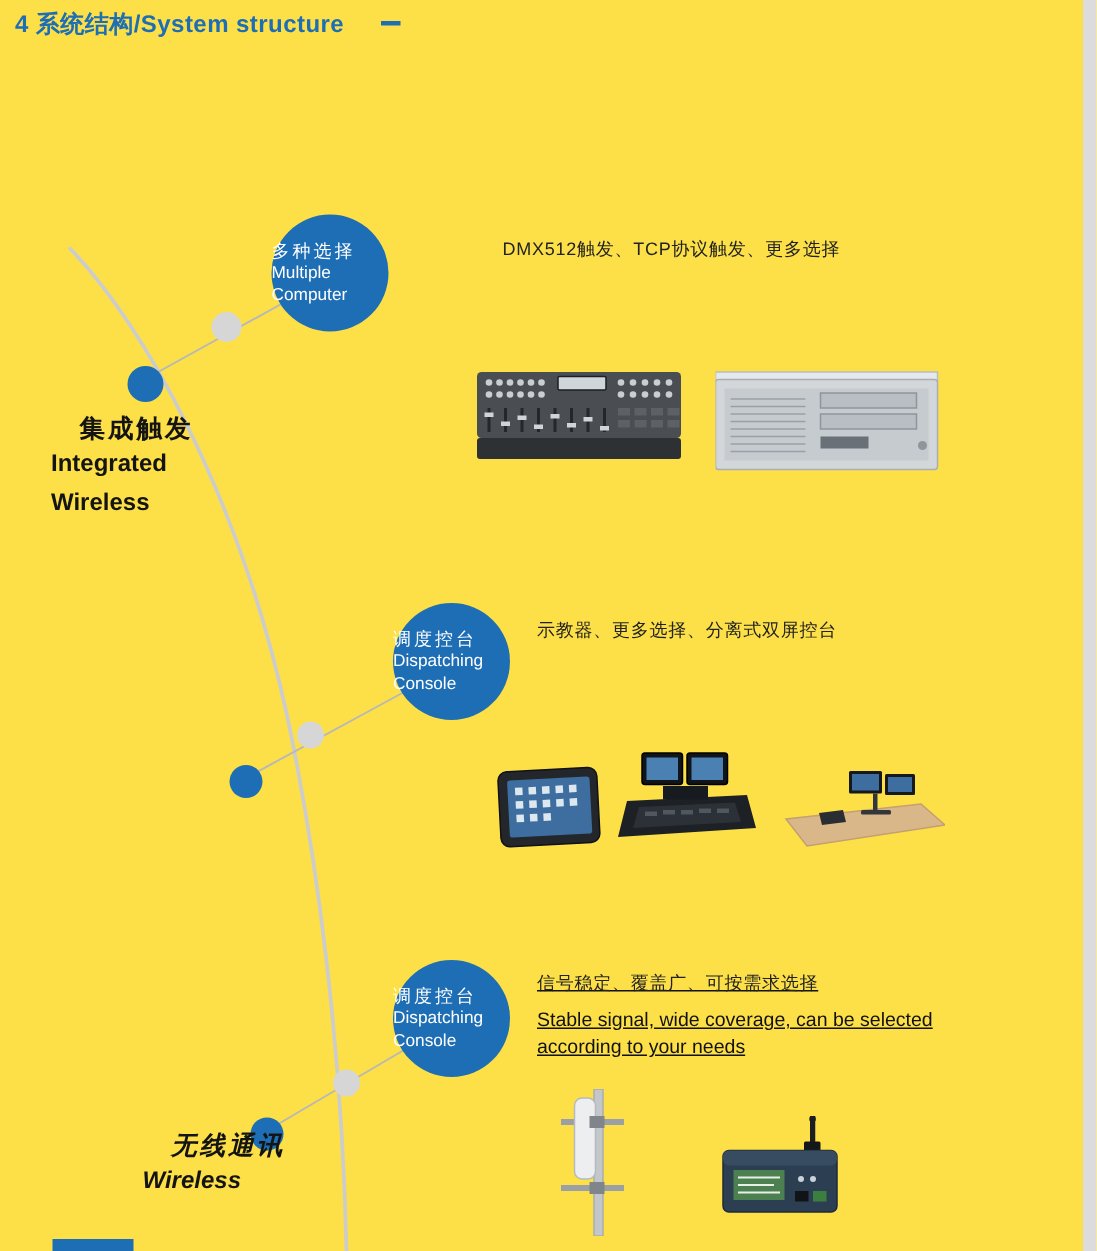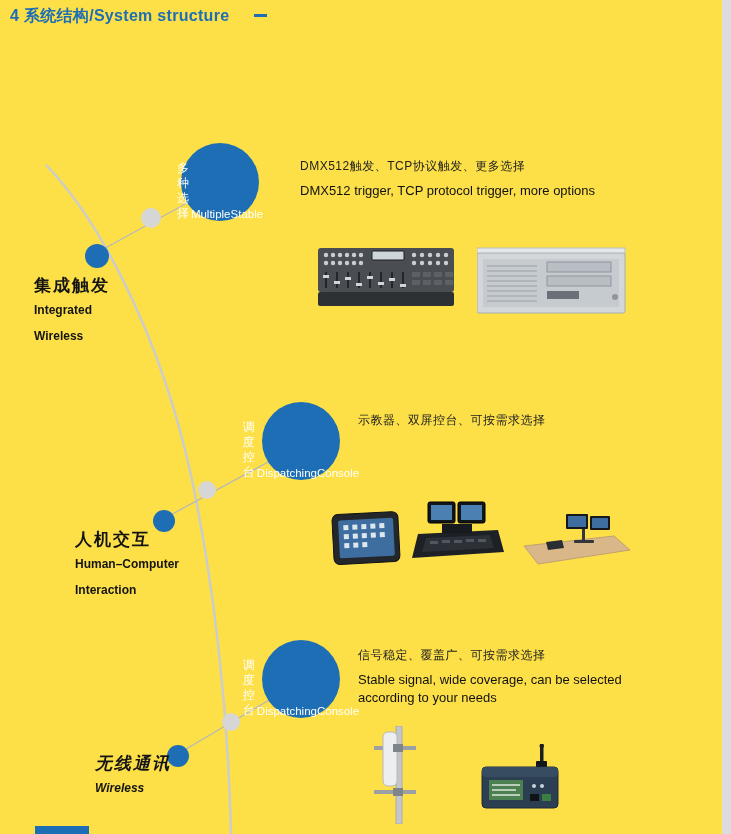--- a/index.html
+++ b/index.html
@@ -8,43 +8,43 @@
 
   
   .page-title{position:absolute;left:10px;top:6px;margin:0;font-size:16px;font-weight:bold;color:#1d6eb5;letter-spacing:.3px;}
   .title-rule{position:absolute;left:254px;top:14px;width:13px;height:3px;background:#1d6eb5;}
 
   
   .curve-layer{position:absolute;left:0;top:0;z-index:0;}
 
   
   .bubble{position:absolute;width:78px;height:78px;border-radius:50%;background:#1d6eb5;
-          display:flex;flex-direction:row;align-items:flex-end;justify-content:center;
+          display:flex;flex-direction:column;align-items:flex-start;justify-content:center;
           color:#fff;text-align:center;z-index:2;line-height:1.25;}
   .bubble .zh{font-size:12px;letter-spacing:2px;}
   .bubble .en{font-size:11.5px;}
   .bubble1{left:181px;top:143px;}
   .bubble2{left:262px;top:402px;}
   .bubble3{left:262px;top:640px;}
 
   
   .side-label{position:absolute;z-index:1;color:#141414;}
-  .side-label .zh{font-size:17px;font-weight:bold;letter-spacing:2px;display:block;}
-  .side-label .en{font-size:12px;font-weight:bold;display:block;line-height:26px;}
+  .side-label .zh{font-size:17px;font-weight:bold;letter-spacing:2px;display:block;margin-left:19px;}
+  .side-label .en{font-size:16px;font-weight:bold;display:block;line-height:26px;}
   .label1{left:34px;top:274px;}
   .label2{left:75px;top:528px;}
   .label3{left:95px;top:752px;font-style:italic;}
 
   
   .desc{position:absolute;z-index:1;color:#111;}
   .desc .zh{display:block;font-size:12px;color:#222;margin-bottom:7px;letter-spacing:.5px;}
   .desc .en{display:block;font-size:13px;line-height:18px;}
-  .desc1{left:300px;top:158px;width:330px;}
+  .desc1{left:335px;top:158px;width:330px;}
   .desc2{left:358px;top:412px;width:300px;}
-  .desc3{left:358px;top:647px;width:268px;}
+  .desc3{left:358px;top:647px;width:268px;text-decoration:underline;}
 
   
   .img{position:absolute;z-index:1;}
   .img svg{display:block;}
   .img-dmx{left:316px;top:246px;}
   .img-ipc{left:477px;top:244px;}
   .img-tablet{left:332px;top:510px;transform:rotate(-3deg);}
   .img-console2{left:412px;top:500px;}
   .img-desk{left:518px;top:506px;}
   .img-antenna{left:366px;top:726px;}
@@ -71,32 +71,31 @@
     <circle cx="207" cy="490" r="9" fill="#d6d6d6"></circle>
     <circle cx="231" cy="722" r="9" fill="#d6d6d6"></circle>
     <circle cx="97" cy="256" r="12" fill="#1d6eb5"></circle>
     <circle cx="164" cy="521" r="11" fill="#1d6eb5"></circle>
     <circle cx="178" cy="756" r="11" fill="#1d6eb5"></circle>
   </svg>
 
   <div class="bubble bubble1">
     <span class="zh">多种选择</span>
     <span class="en">Multiple</span>
-    <span class="en">Stable</span>
+    <span class="en">Computer</span>
   </div>
 
   <div class="side-label label1">
     <span class="zh">集成触发</span>
     <span class="en">Integrated</span>
     <span class="en">Wireless</span>
   </div>
 
   <div class="desc desc1">
     <span class="zh">DMX512触发、TCP协议触发、更多选择</span>
-    <span class="en">DMX512 trigger, TCP protocol trigger, more options</span>
   </div>
 
   <div class="img img-dmx">
     <svg width="140" height="64" viewBox="0 0 140 64" aria-hidden="true">
       <rect x="2" y="2" width="136" height="44" rx="3" fill="#4a4e53"></rect>
       <rect x="2" y="46" width="136" height="14" rx="2" fill="#2e3134"></rect>
       <rect x="56" y="5" width="32" height="9" rx="1" fill="#cfd6da" stroke="#1c1f22" stroke-width="1"></rect>
       <g fill="#c9ced2">
         <circle cx="10" cy="9" r="2.2"></circle>
           <circle cx="17" cy="9" r="2.2"></circle>
@@ -175,28 +174,23 @@
       <circle cx="138" cy="53" r="3" fill="#8f959b"></circle>
     </svg>
   </div>
 
   <div class="bubble bubble2">
     <span class="zh">调度控台</span>
     <span class="en">Dispatching</span>
     <span class="en">Console</span>
   </div>
 
-  <div class="side-label label2">
-    <span class="zh">人机交互</span>
-    <span class="en">Human–Computer</span>
-    <span class="en">Interaction</span>
-  </div>
 
   <div class="desc desc2">
-    <span class="zh">示教器、双屏控台、可按需求选择</span>
+    <span class="zh">示教器、更多选择、分离式双屏控台</span>
   </div>
 
   <div class="img img-tablet">
     <svg width="70" height="58" viewBox="0 0 70 58" aria-hidden="true">
       <rect x="1" y="3" width="66" height="50" rx="6" fill="#23272b" stroke="#101214" stroke-width="1"></rect>
       <rect x="7" y="9" width="55" height="38" rx="2" fill="#3e6e9f"></rect>
       <g fill="#dce7f0">
         <rect x="12" y="14" width="5" height="5"></rect>
           <rect x="21" y="14" width="5" height="5"></rect>
           <rect x="30" y="14" width="5" height="5"></rect>

